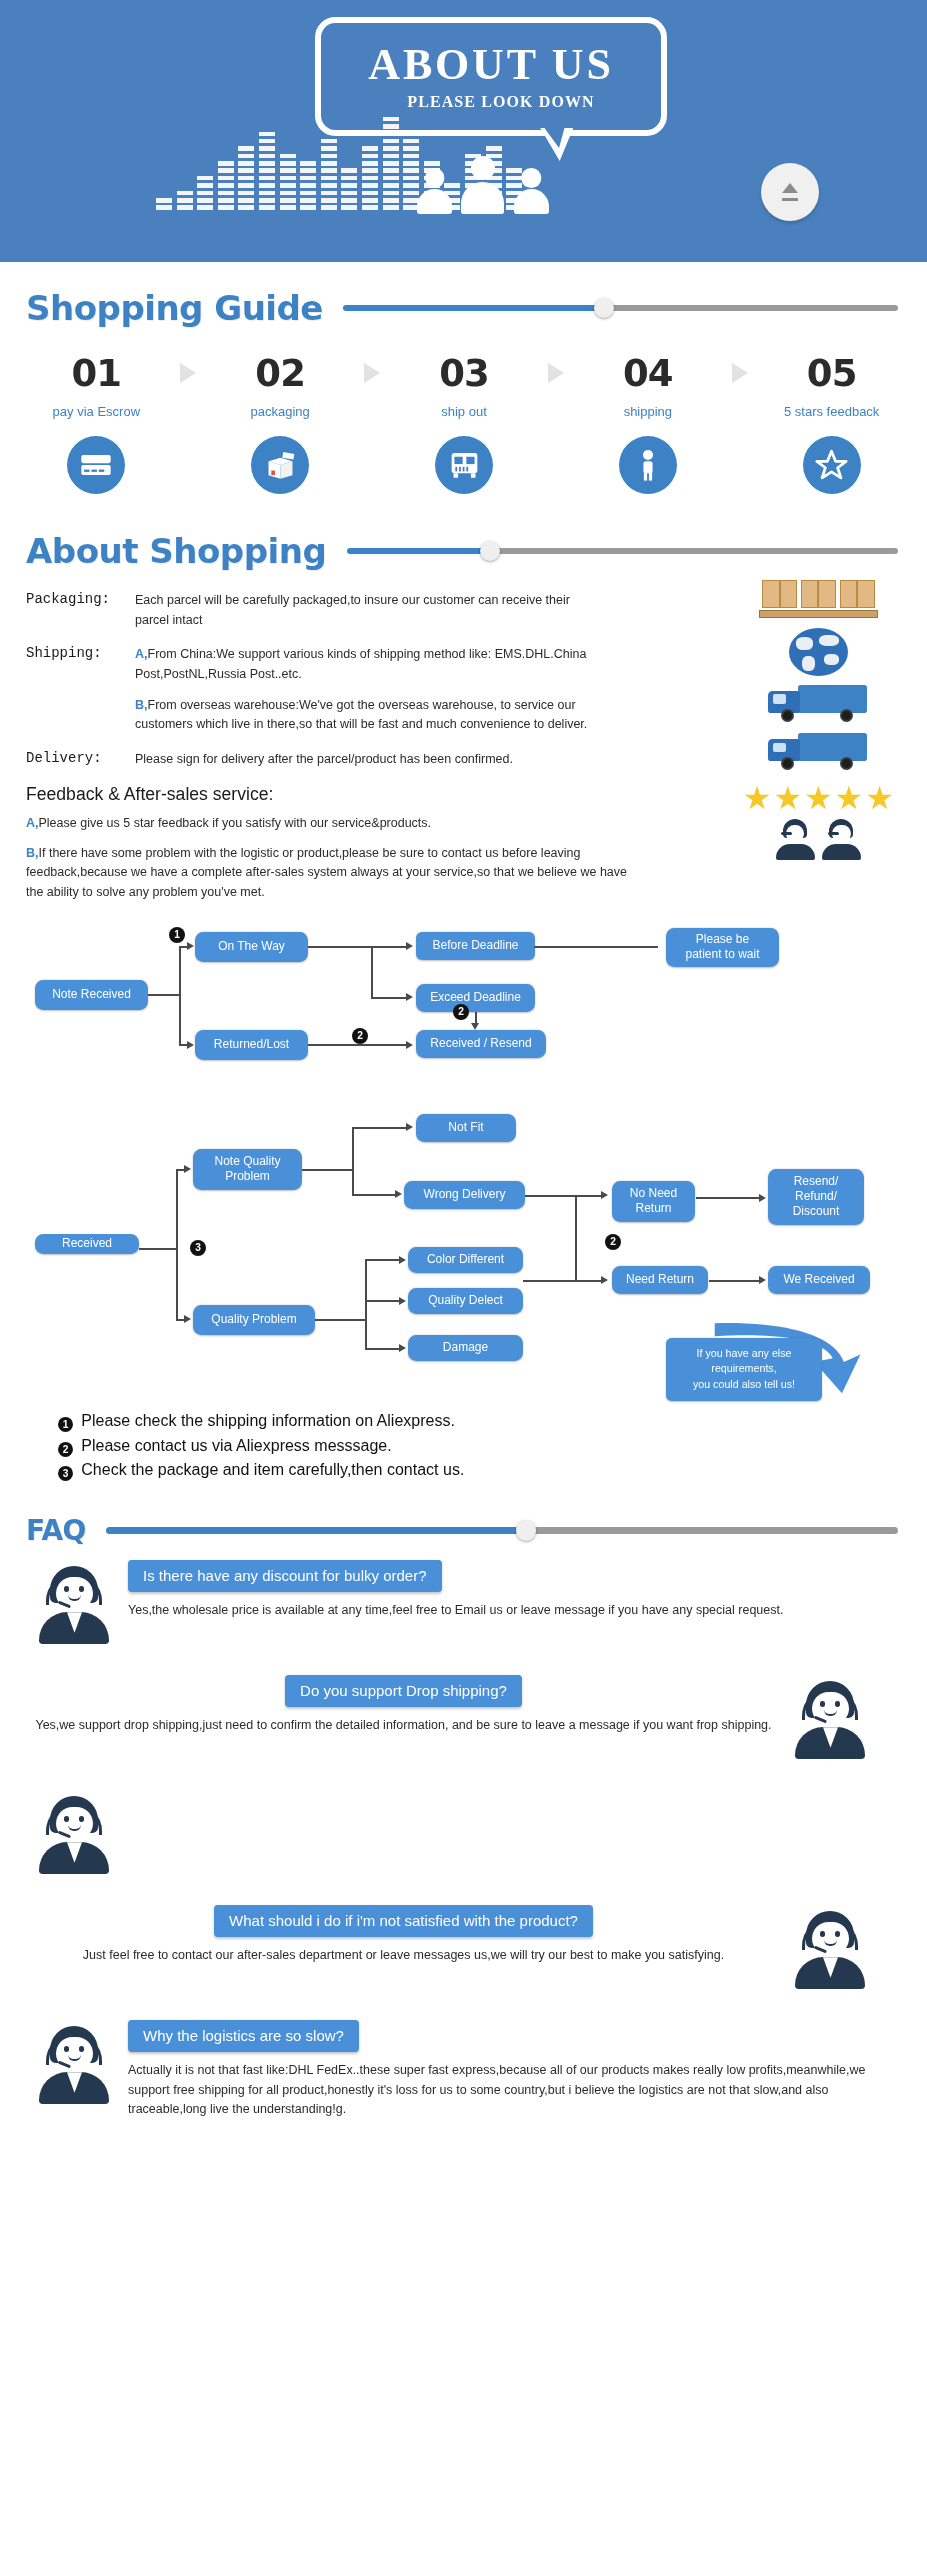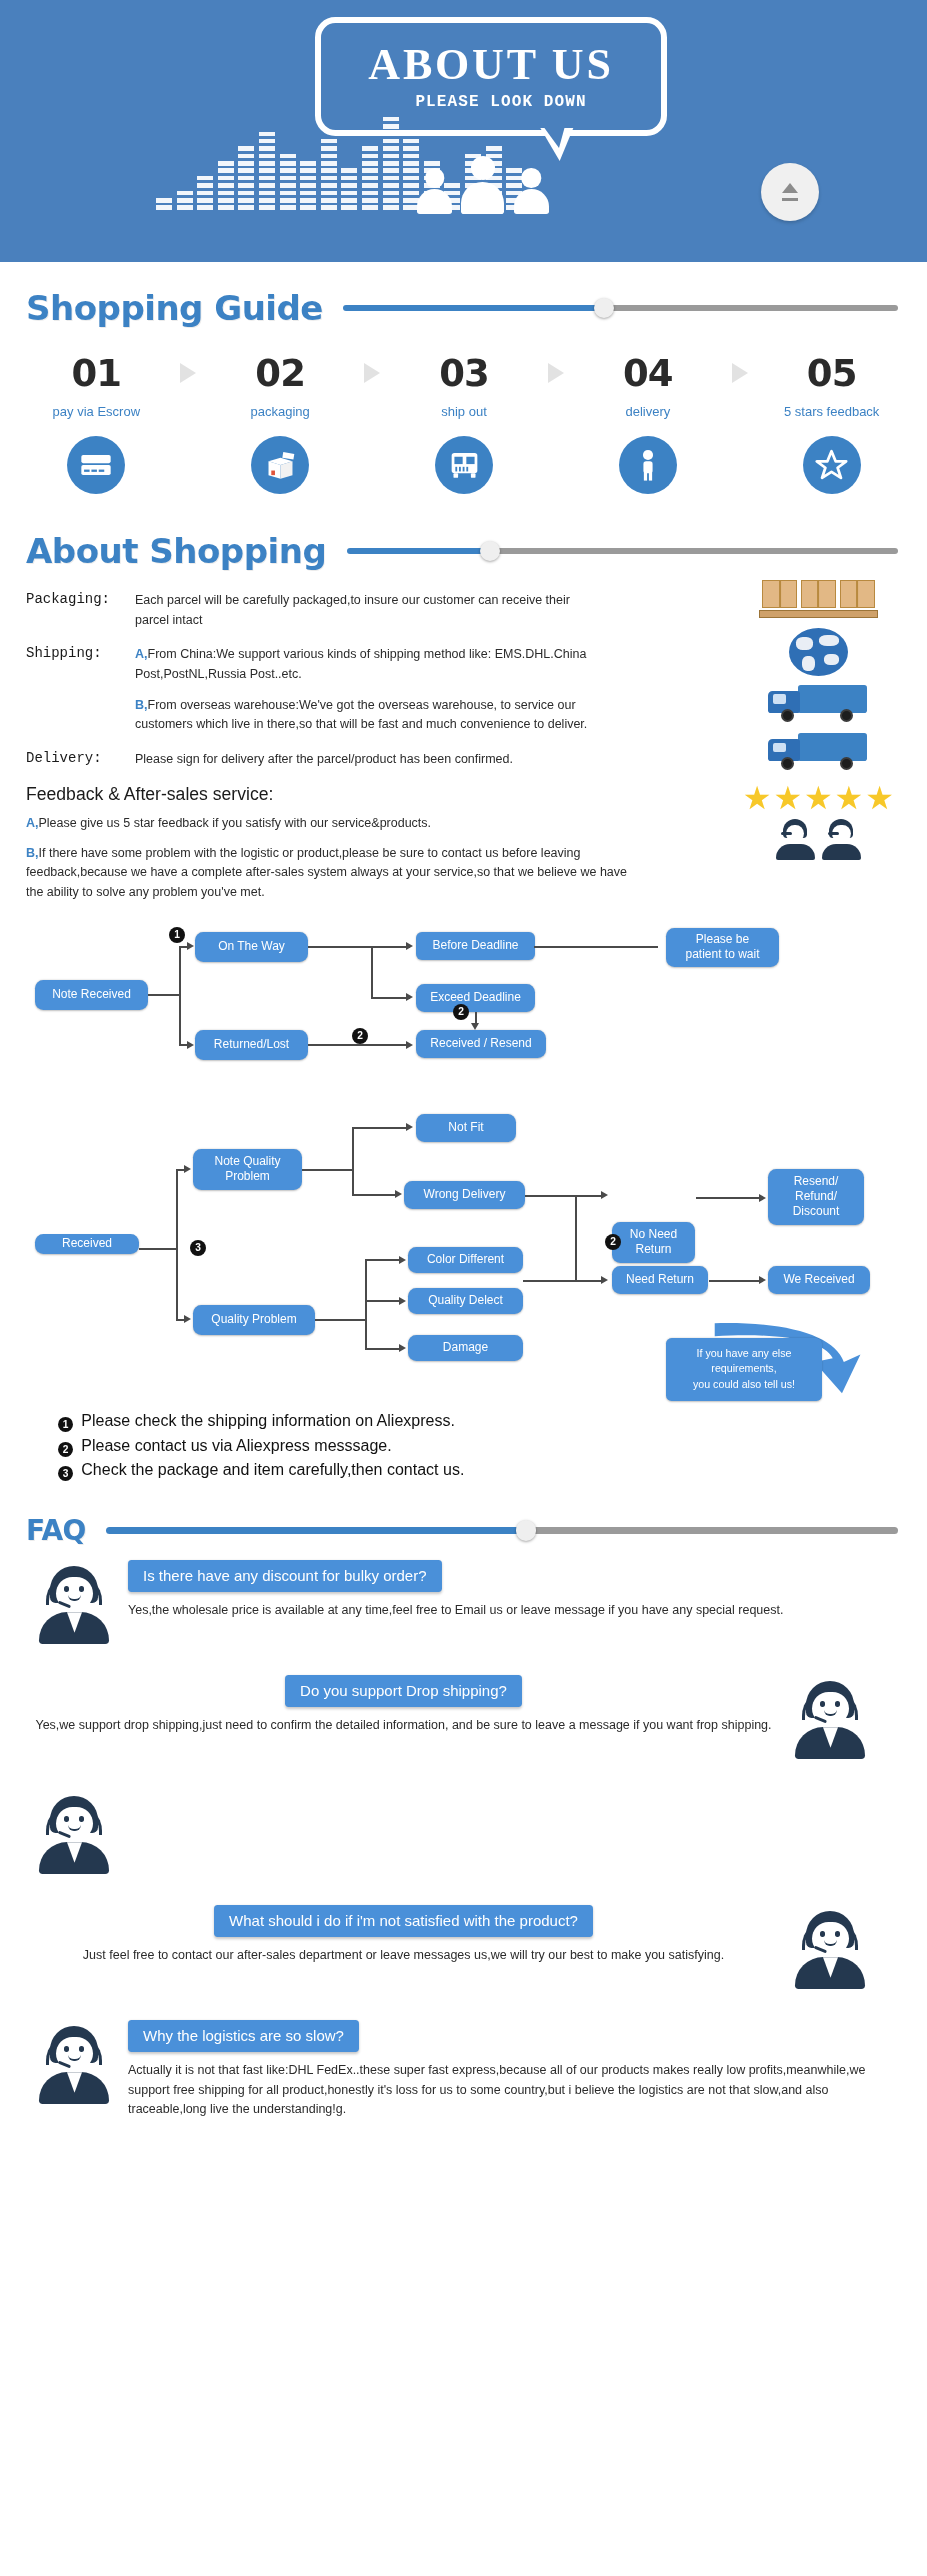--- a/index.html
+++ b/index.html
@@ -32,21 +32,21 @@
   }
   .speech-title {
     font-family: "Liberation Serif", serif;
     font-weight: bold;
     font-size: 44px;
     letter-spacing: 2.8px;
     color: #ffffff;
     line-height: 1.05;
   }
   .speech-sub {
-    font-family: Liberation Mono, monospace;
+    font-family: Liberation Serif, serif;
     font-weight: bold;
     font-size: 16px;
     letter-spacing: 1.1px;
     color: #ffffff;
     margin-top: 4.6px;
     margin-left: 20px;
   }
   .speech-tail {
     position: absolute;
     left: 223px; top: 111px;
@@ -698,21 +698,21 @@
             <rect x="25" y="24" width="5" height="5" rx="1" fill="#fff"></rect>
           </svg>
       </div>
     </div>
     <div class="step-arrow">
         <i></i>
       </div>
 
     <div class="step">
       <div class="step-num">04</div>
-      <div class="step-label">delivery</div>
+      <div class="step-label">shipping</div>
       <div class="step-icon">
         <svg width="22" height="32" viewBox="0 0 24 34">
             <circle cx="12" cy="6" r="5.5" fill="#fff"></circle>
             <rect x="7" y="13" width="10" height="13" rx="3" fill="#fff"></rect>
             <rect x="7.5" y="24" width="3.5" height="10" fill="#fff"></rect>
             <rect x="13" y="24" width="3.5" height="10" fill="#fff"></rect>
           </svg>
       </div>
     </div>
     <div class="step-arrow">
@@ -869,21 +869,21 @@
     <div class="node" style="left:193px; top:50px; width:109px; height:41px; white-space:pre-line;">Note Quality
 Problem</div>
     <div class="node" style="left:193px; top:206px; width:122px; height:30px;">Quality Problem</div>
 
     <div class="node" style="left:416px; top:15px; width:100px; height:28px;">Not Fit</div>
     <div class="node" style="left:404px; top:82px; width:121px; height:28px;">Wrong Delivery</div>
     <div class="node" style="left:408px; top:148px; width:115px; height:26px;">Color Different</div>
     <div class="node" style="left:408px; top:189px; width:115px; height:26px;">Quality Delect</div>
     <div class="node" style="left:408px; top:236px; width:115px; height:26px;">Damage</div>
 
-    <div class="node" style="left:612px; top:82px; width:83px; height:41px; white-space:pre-line;margin-top:41px;">No Need
+    <div class="node" style="left:612px; top:82px; width:83px; height:41px; white-space:pre-line;">No Need
 Return</div>
     <div class="node" style="left:612px; top:167px; width:96px; height:28px;">Need Return</div>
     <div class="node" style="left:768px; top:70px; width:96px; height:56px; white-space:pre-line;">Resend/
 Refund/
 Discount</div>
     <div class="node" style="left:768px; top:167px; width:102px; height:28px;">We Received</div>
 
     <div class="line h" style="left:139px; top:149px; width:37px;"></div>
     <div class="line v" style="left:176px; top:70px; height:150px;"></div>
     <div class="line h" style="left:176px; top:70px; width:11px;"></div>

